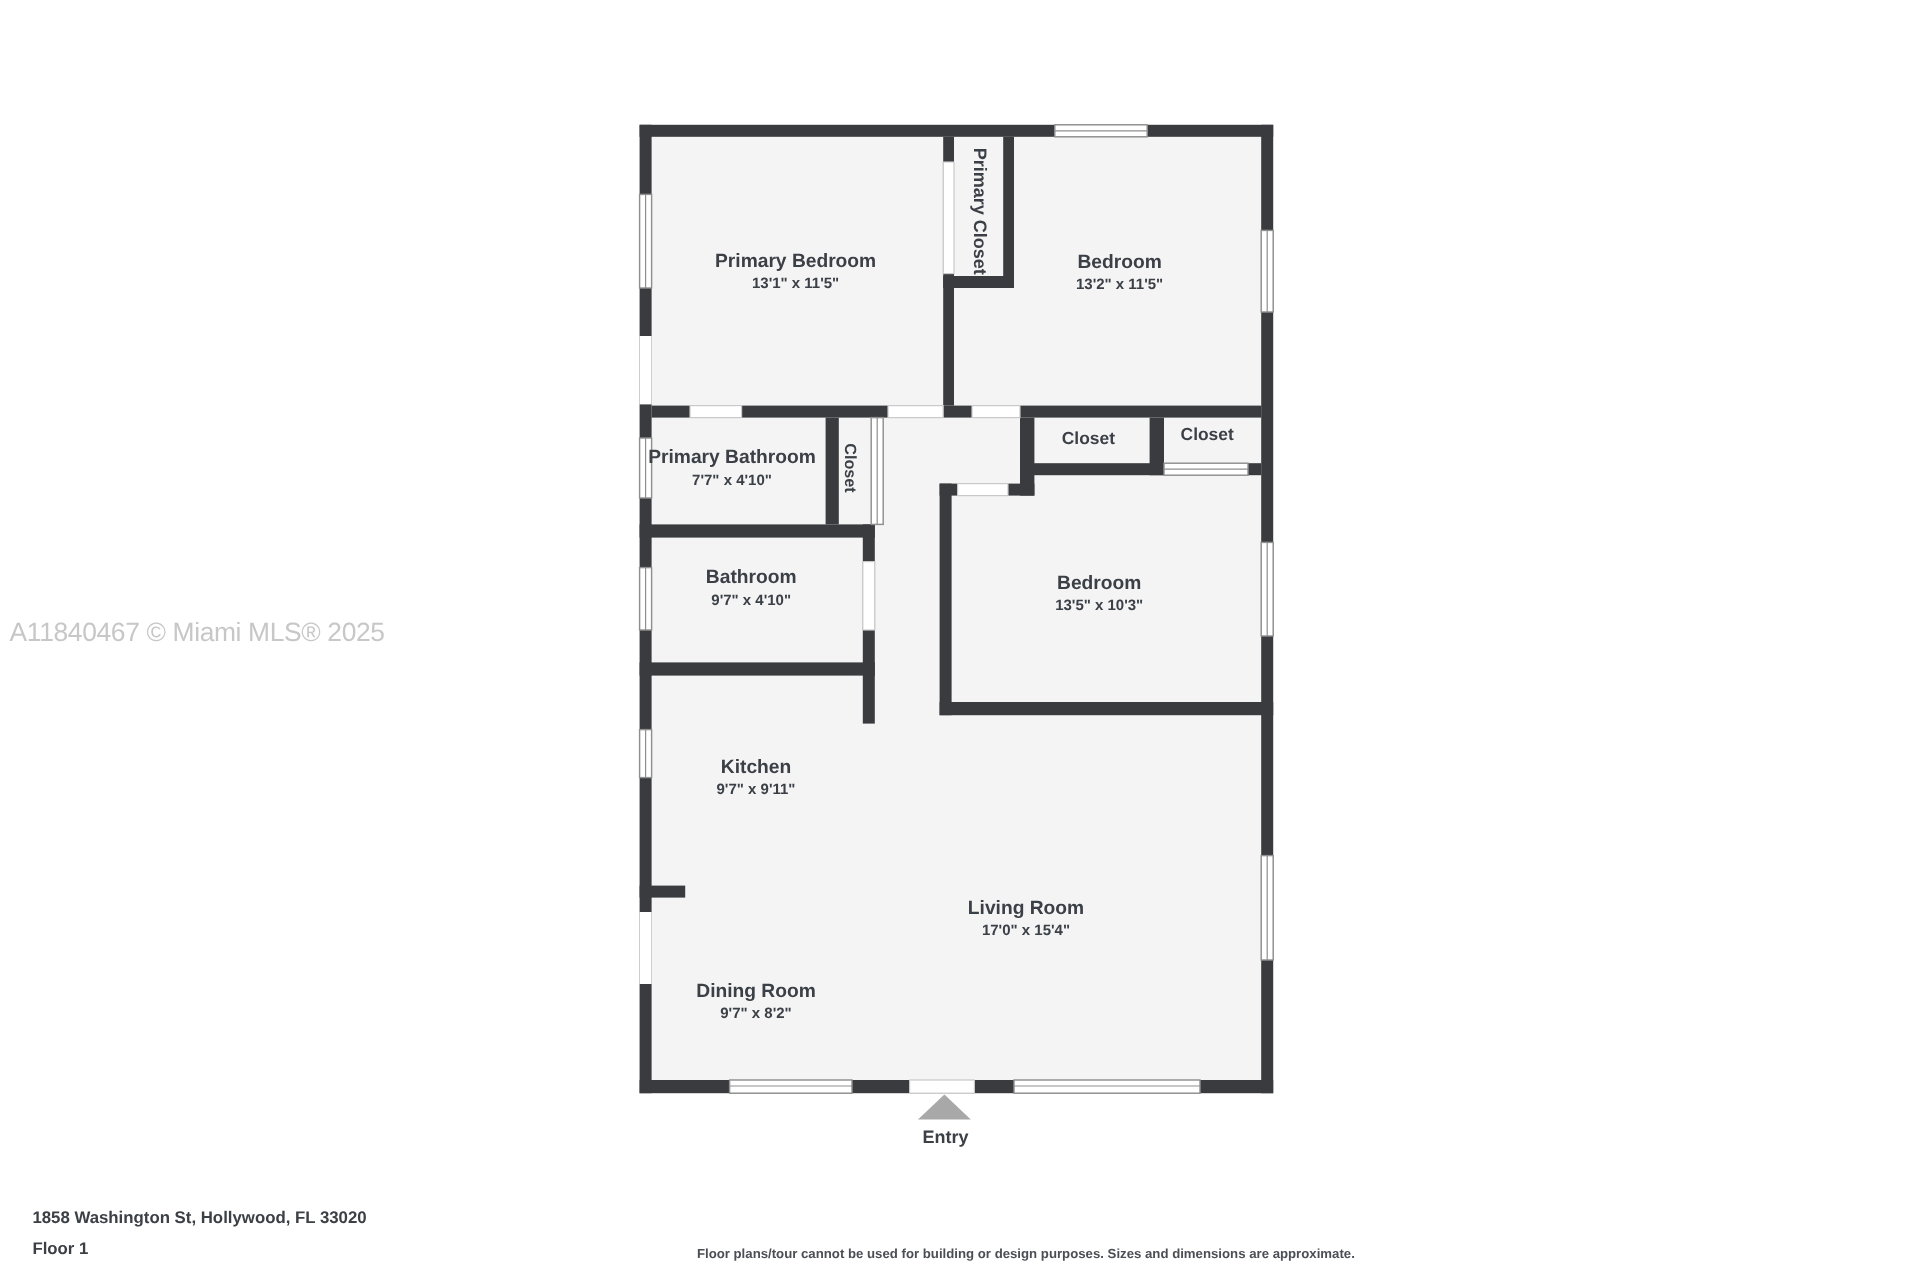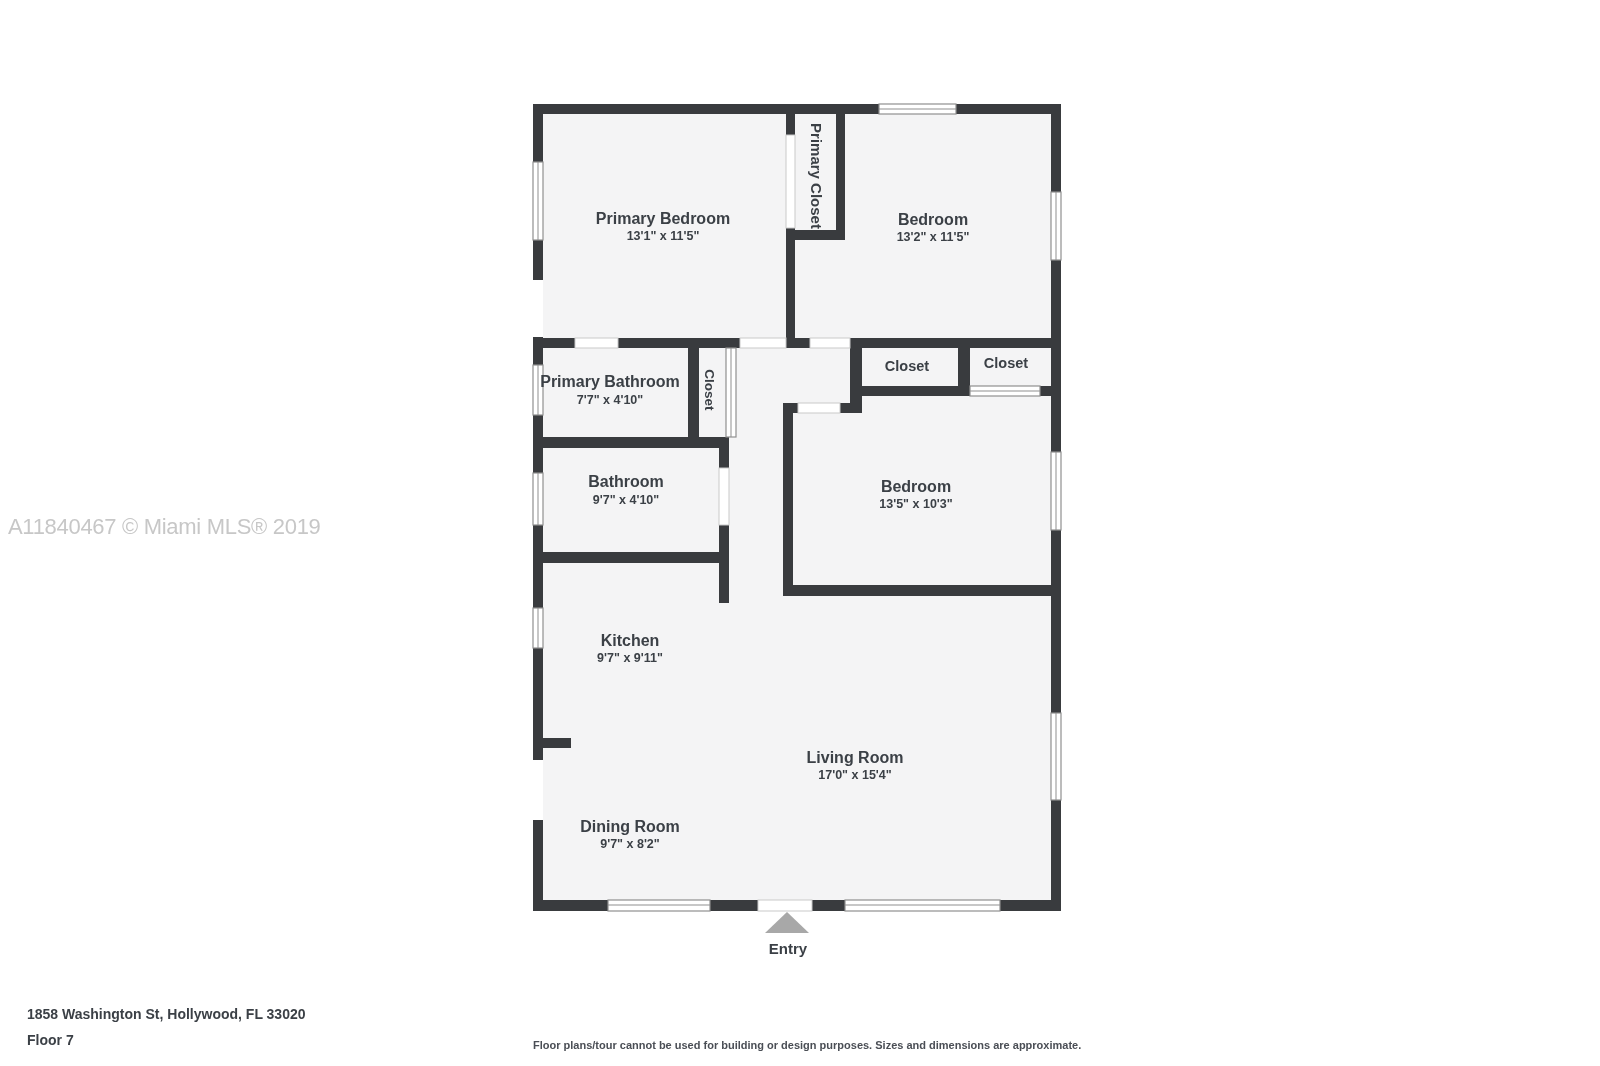--- a/index.html
+++ b/index.html
@@ -38,21 +38,21 @@
   .addr{
     position:absolute;left:27px;top:1006px;
     color:var(--label,#3b4046);font-size:14px;font-weight:bold;white-space:nowrap;
   }
   .floor{
     position:absolute;left:27px;top:1032px;
     color:var(--label,#3b4046);font-size:14px;font-weight:bold;
   }
   .disclaimer{
     position:absolute;left:533px;top:1039px;width:596px;
-    color:#4a4e55;font-size:11px;font-weight:bold;text-align:left;white-space:nowrap;
+    color:#4a4e55;font-size:11px;font-weight:bold;text-align:right;white-space:nowrap;
   }
 </style>
 </head>
 <body>
 
 <svg width="1600" height="1066" viewBox="0 0 1600 1066">
 
   <rect class="room-bg" x="533" y="104" width="528" height="807"></rect>
 
   <g id="walls">
@@ -150,16 +150,16 @@
 
   <text class="room-name" x="630" y="826">Dining Room</text>
   <text class="room-dims" x="630" y="844">9'7" x 8'2"</text>
 
   <text class="vert-big" x="816" y="176" transform="rotate(90 816 176)">Primary Closet</text>
   <text class="vert-sm" x="709" y="390" transform="rotate(90 709 390)">Closet</text>
   <text class="closet-lbl" x="907" y="366">Closet</text>
   <text class="closet-lbl" x="1006" y="363">Closet</text>
 </svg>
 
-<div class="watermark">A11840467 © Miami MLS® 2019</div>
+<div class="watermark">A11840467 © Miami MLS® 2025</div>
 <div class="addr">1858 Washington St, Hollywood, FL 33020</div>
-<div class="floor">Floor 7</div>
+<div class="floor">Floor 1</div>
 <div class="disclaimer">Floor plans/tour cannot be used for building or design purposes. Sizes and dimensions are approximate.</div>
 
 </body></html>

